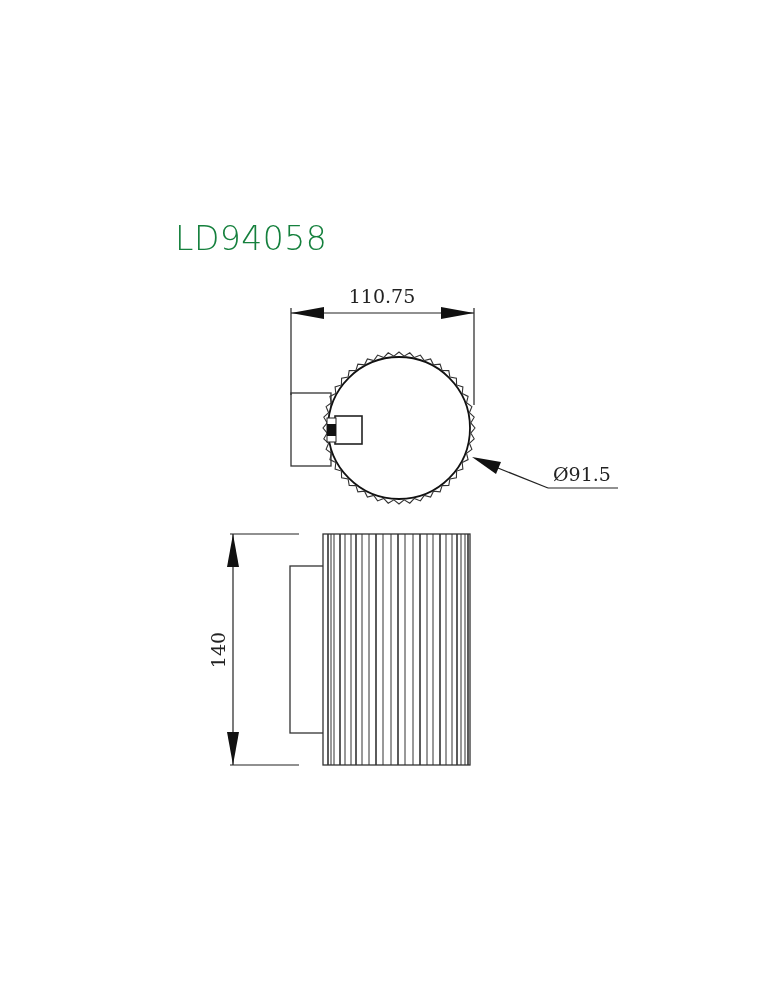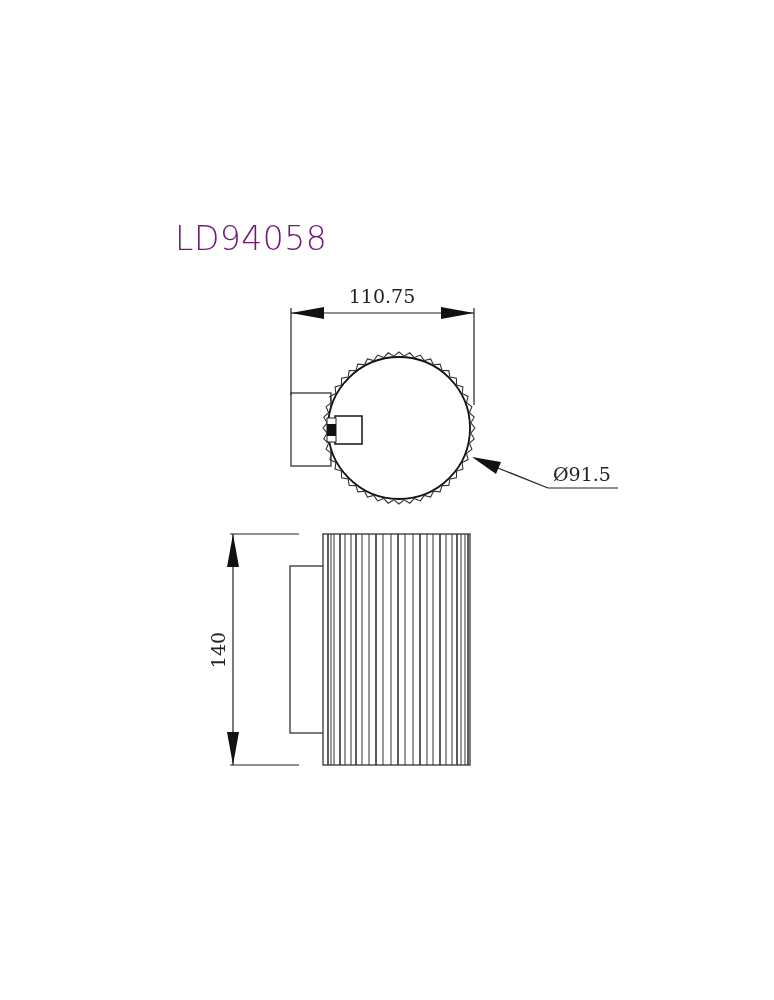--- a/index.html
+++ b/index.html
@@ -1,20 +1,20 @@
 <!DOCTYPE html>
 <html><head>
 <meta charset="utf-8">
 <style>
   html, body { margin: 0; padding: 0; background: #ffffff; }
   body { width: 774px; height: 1000px; position: relative; overflow: hidden; }
   .title {
     position: absolute; left: 175px; top: 219px;
     font-family: "DejaVu Sans", sans-serif; font-size: 33px; font-weight: 300;
-    color: #701a75; letter-spacing: 0.5px;
+    color: #15803d; letter-spacing: 0.5px;
   }
   svg.drawing { position: absolute; left: 0; top: 0; }
   .dimtext { font-family: "DejaVu Serif", "Liberation Serif", serif; fill: #222; }
 </style>
 </head>
 <body>
 
 <div class="title">LD94058</div>
 
 <svg class="drawing" width="774" height="1000" viewBox="0 0 774 1000" xmlns="http://www.w3.org/2000/svg">

